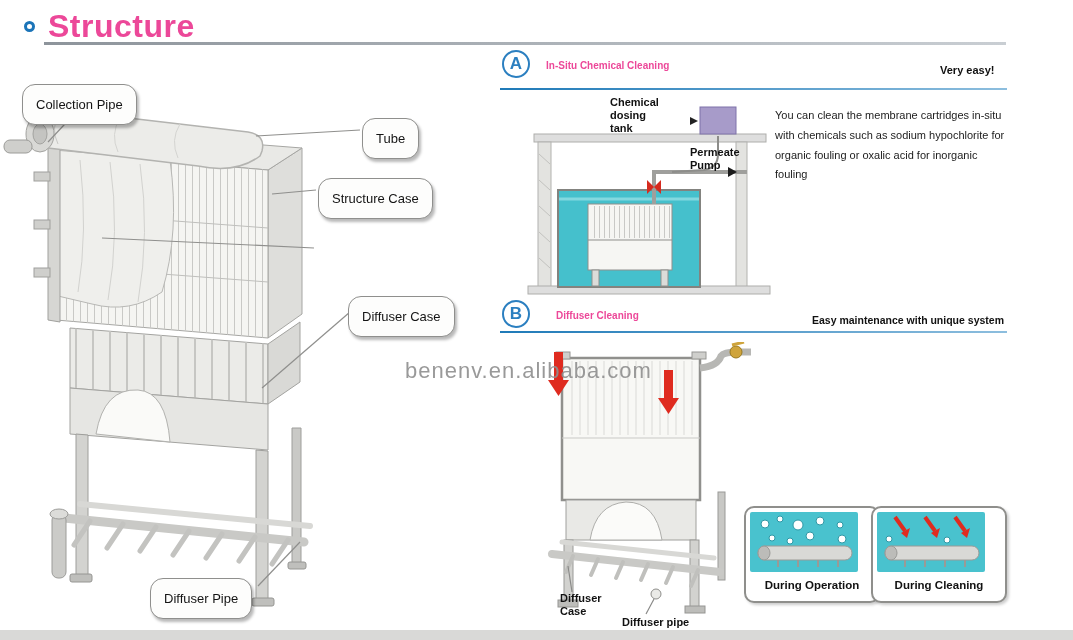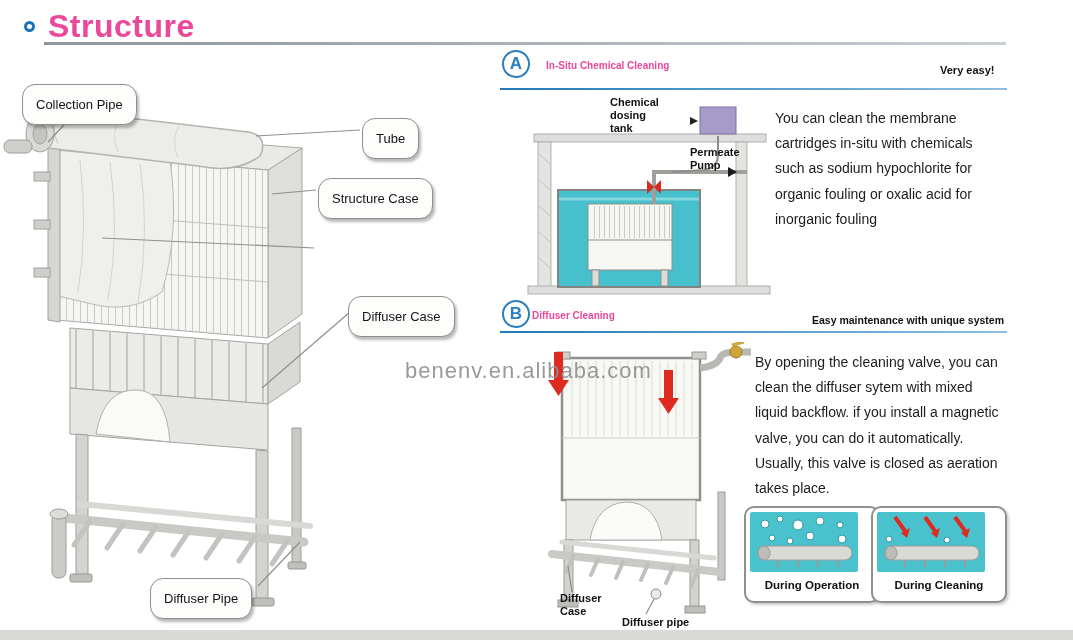--- a/index.html
+++ b/index.html
@@ -22,21 +22,21 @@
   
   .sec-badge { position:absolute; width:28px; height:28px; border:2px solid #2b7fc0;
     border-radius:50%; color:#2b7fc0; font-weight:bold; font-size:17px;
     display:flex; align-items:center; justify-content:center; background:#fff; z-index:4; }
   .sec-title { position:absolute; font-size:10px; font-weight:bold; color:#ec4899; z-index:4; }
   .sec-tagline { position:absolute; font-size:11px; font-weight:bold; color:#111; z-index:4; }
   .sec-rule { position:absolute; height:2px;
     background:linear-gradient(to right,#1f7ab8,#8dbede); z-index:2; }
 
   
-  .body-text { position:absolute; font-size:14px; line-height:1.8; color:#1c1c1c; }
+  .body-text { position:absolute; font-size:11px; line-height:1.8; color:#1c1c1c; }
   .diag-label { position:absolute; font-size:11px; font-weight:bold; color:#111;
     line-height:1.2; white-space:pre-line; z-index:4; }
   .diag-label.right { text-align:left; }
 
   .watermark { position:absolute; left:405px; top:318px; font-size:22px; color:#8f8f8f;
     letter-spacing:1px; opacity:0.9; z-index:6;margin-top:40px; }
 
   
   .inset-card { position:absolute; width:136px; height:97px; background:#fff;
     border:2px solid #8f8f8c; border-radius:10px; padding:4px;
@@ -188,21 +188,21 @@
 
   <div class="diag-label right" style="left:610px; top:96px; width:74px;">Chemical
 dosing
 tank</div>
   <div class="diag-label" style="left:690px; top:146px;">Permeate
 Pump</div>
 
   <p class="body-text" style="left:775px; top:106px; width:230px;">You can clean the membrane cartridges in-situ with chemicals such as sodium hypochlorite for organic fouling or oxalic acid for inorganic fouling</p>
 
   <div class="sec-badge" style="left:502px; top:300px;">B</div>
-  <h2 class="sec-title" style="left:532px; top:310px;text-align:center;">Diffuser Cleaning</h2>
+  <h2 class="sec-title" style="left:556px; top:310px;text-align:center;">Diffuser Cleaning</h2>
   <span class="sec-tagline" style="left:812px; top:314px; font-size:10.5px;">Easy maintenance with unique system</span>
   <div class="sec-rule" style="left:500px; top:331px; width:507px;"></div>
 
   <div class="watermark">benenv.en.alibaba.com</div>
 
   <svg class="abs" style="left:528px; top:342px;" width="225" height="295" viewBox="0 0 225 295">
     <defs>
       <pattern id="stripesB" width="8" height="10" patternUnits="userSpaceOnUse">
         <path d="M4,0 V10" stroke="#dadad7" stroke-width="1"></path>
       </pattern>
@@ -245,21 +245,20 @@
     <g stroke="#8a8a88" stroke-width="1.2" fill="none">
       <path d="M44,250 L40,224"></path>
       <path d="M118,272 L126,257"></path>
     </g>
   </svg>
 
   <div class="diag-label" style="left:560px; top:592px;">Diffuser
 Case</div>
   <div class="diag-label" style="left:622px; top:616px;">Diffuser pipe</div>
 
-  <p class="body-text" style="left:755px; top:350px; width:248px;">By opening the cleaning valve, you can clean the diffuser sytem with mixed liquid backflow. if you install a magnetic valve, you can do it automatically. Usually, this valve is closed as aeration takes place.</p>
 
   <div class="inset-card" style="left:744px; top:506px;">
     <div class="inset-scene">
       <svg width="108" height="60" viewBox="0 0 108 60">
         <g fill="#ffffff" stroke="#2f98a6">
           <circle cx="15" cy="12" r="4"></circle>
             <circle cx="30" cy="7" r="3"></circle>
             <circle cx="48" cy="13" r="5"></circle>
           <circle cx="70" cy="9" r="4"></circle>
             <circle cx="90" cy="13" r="3"></circle>

